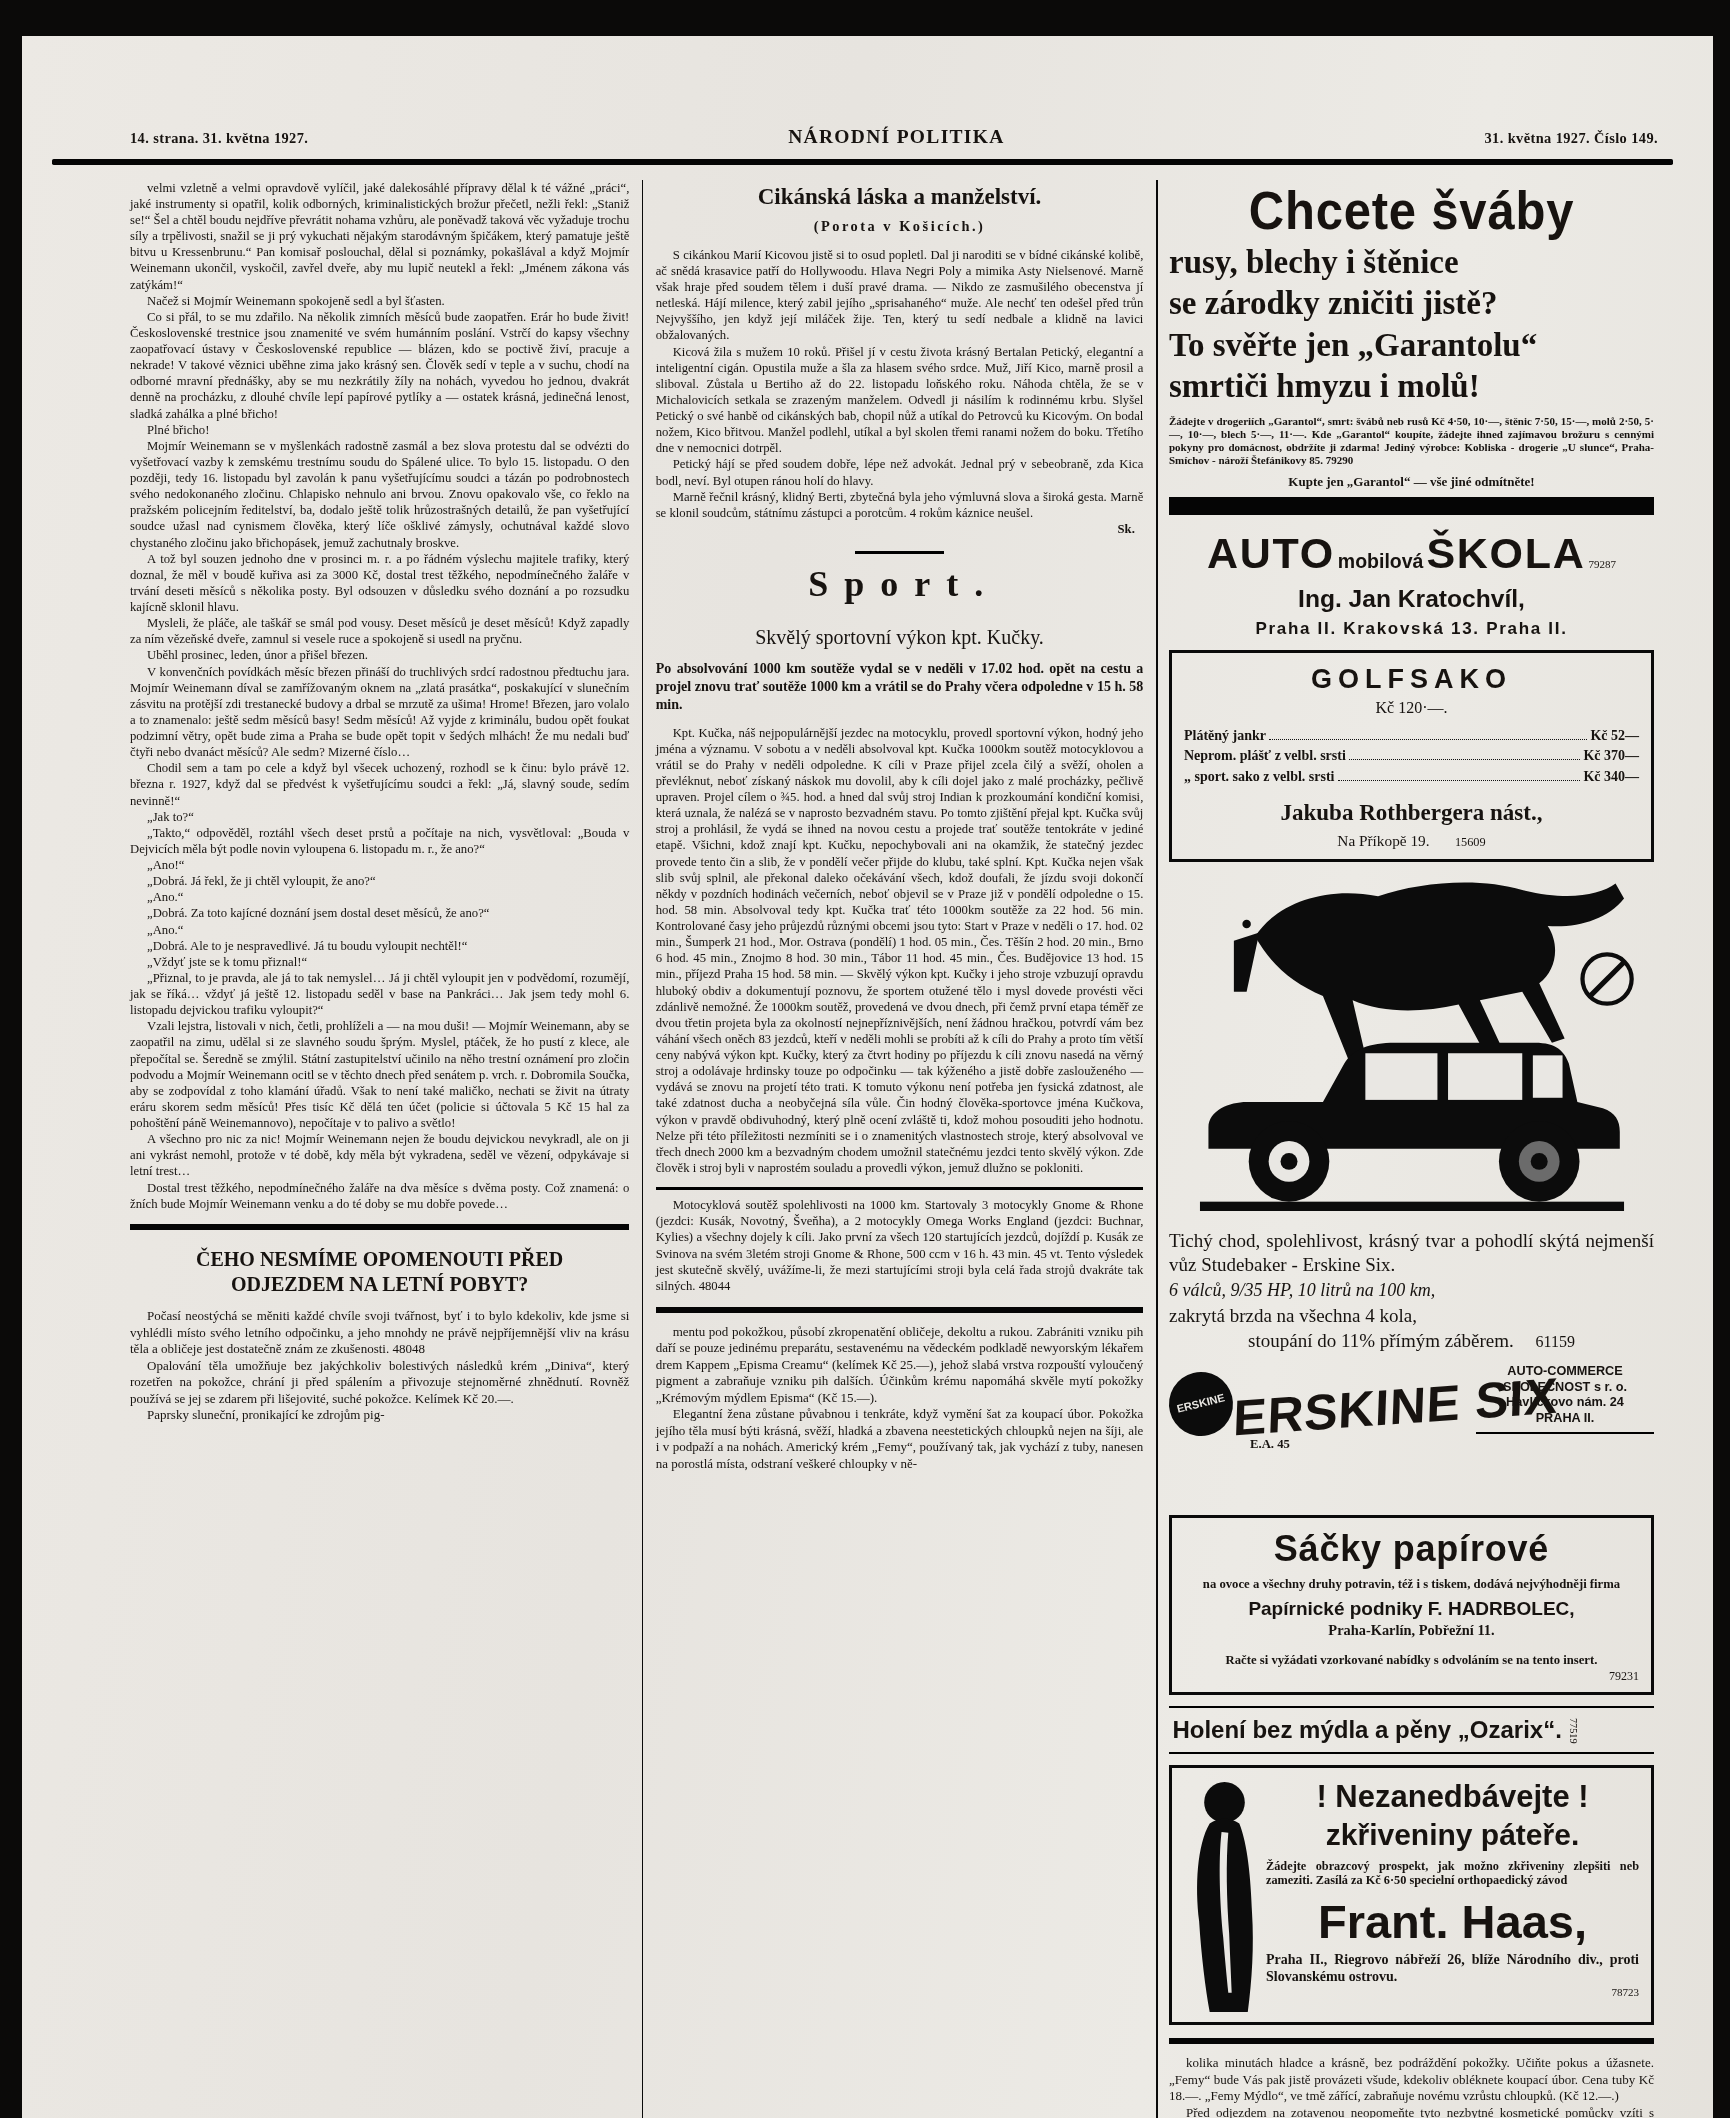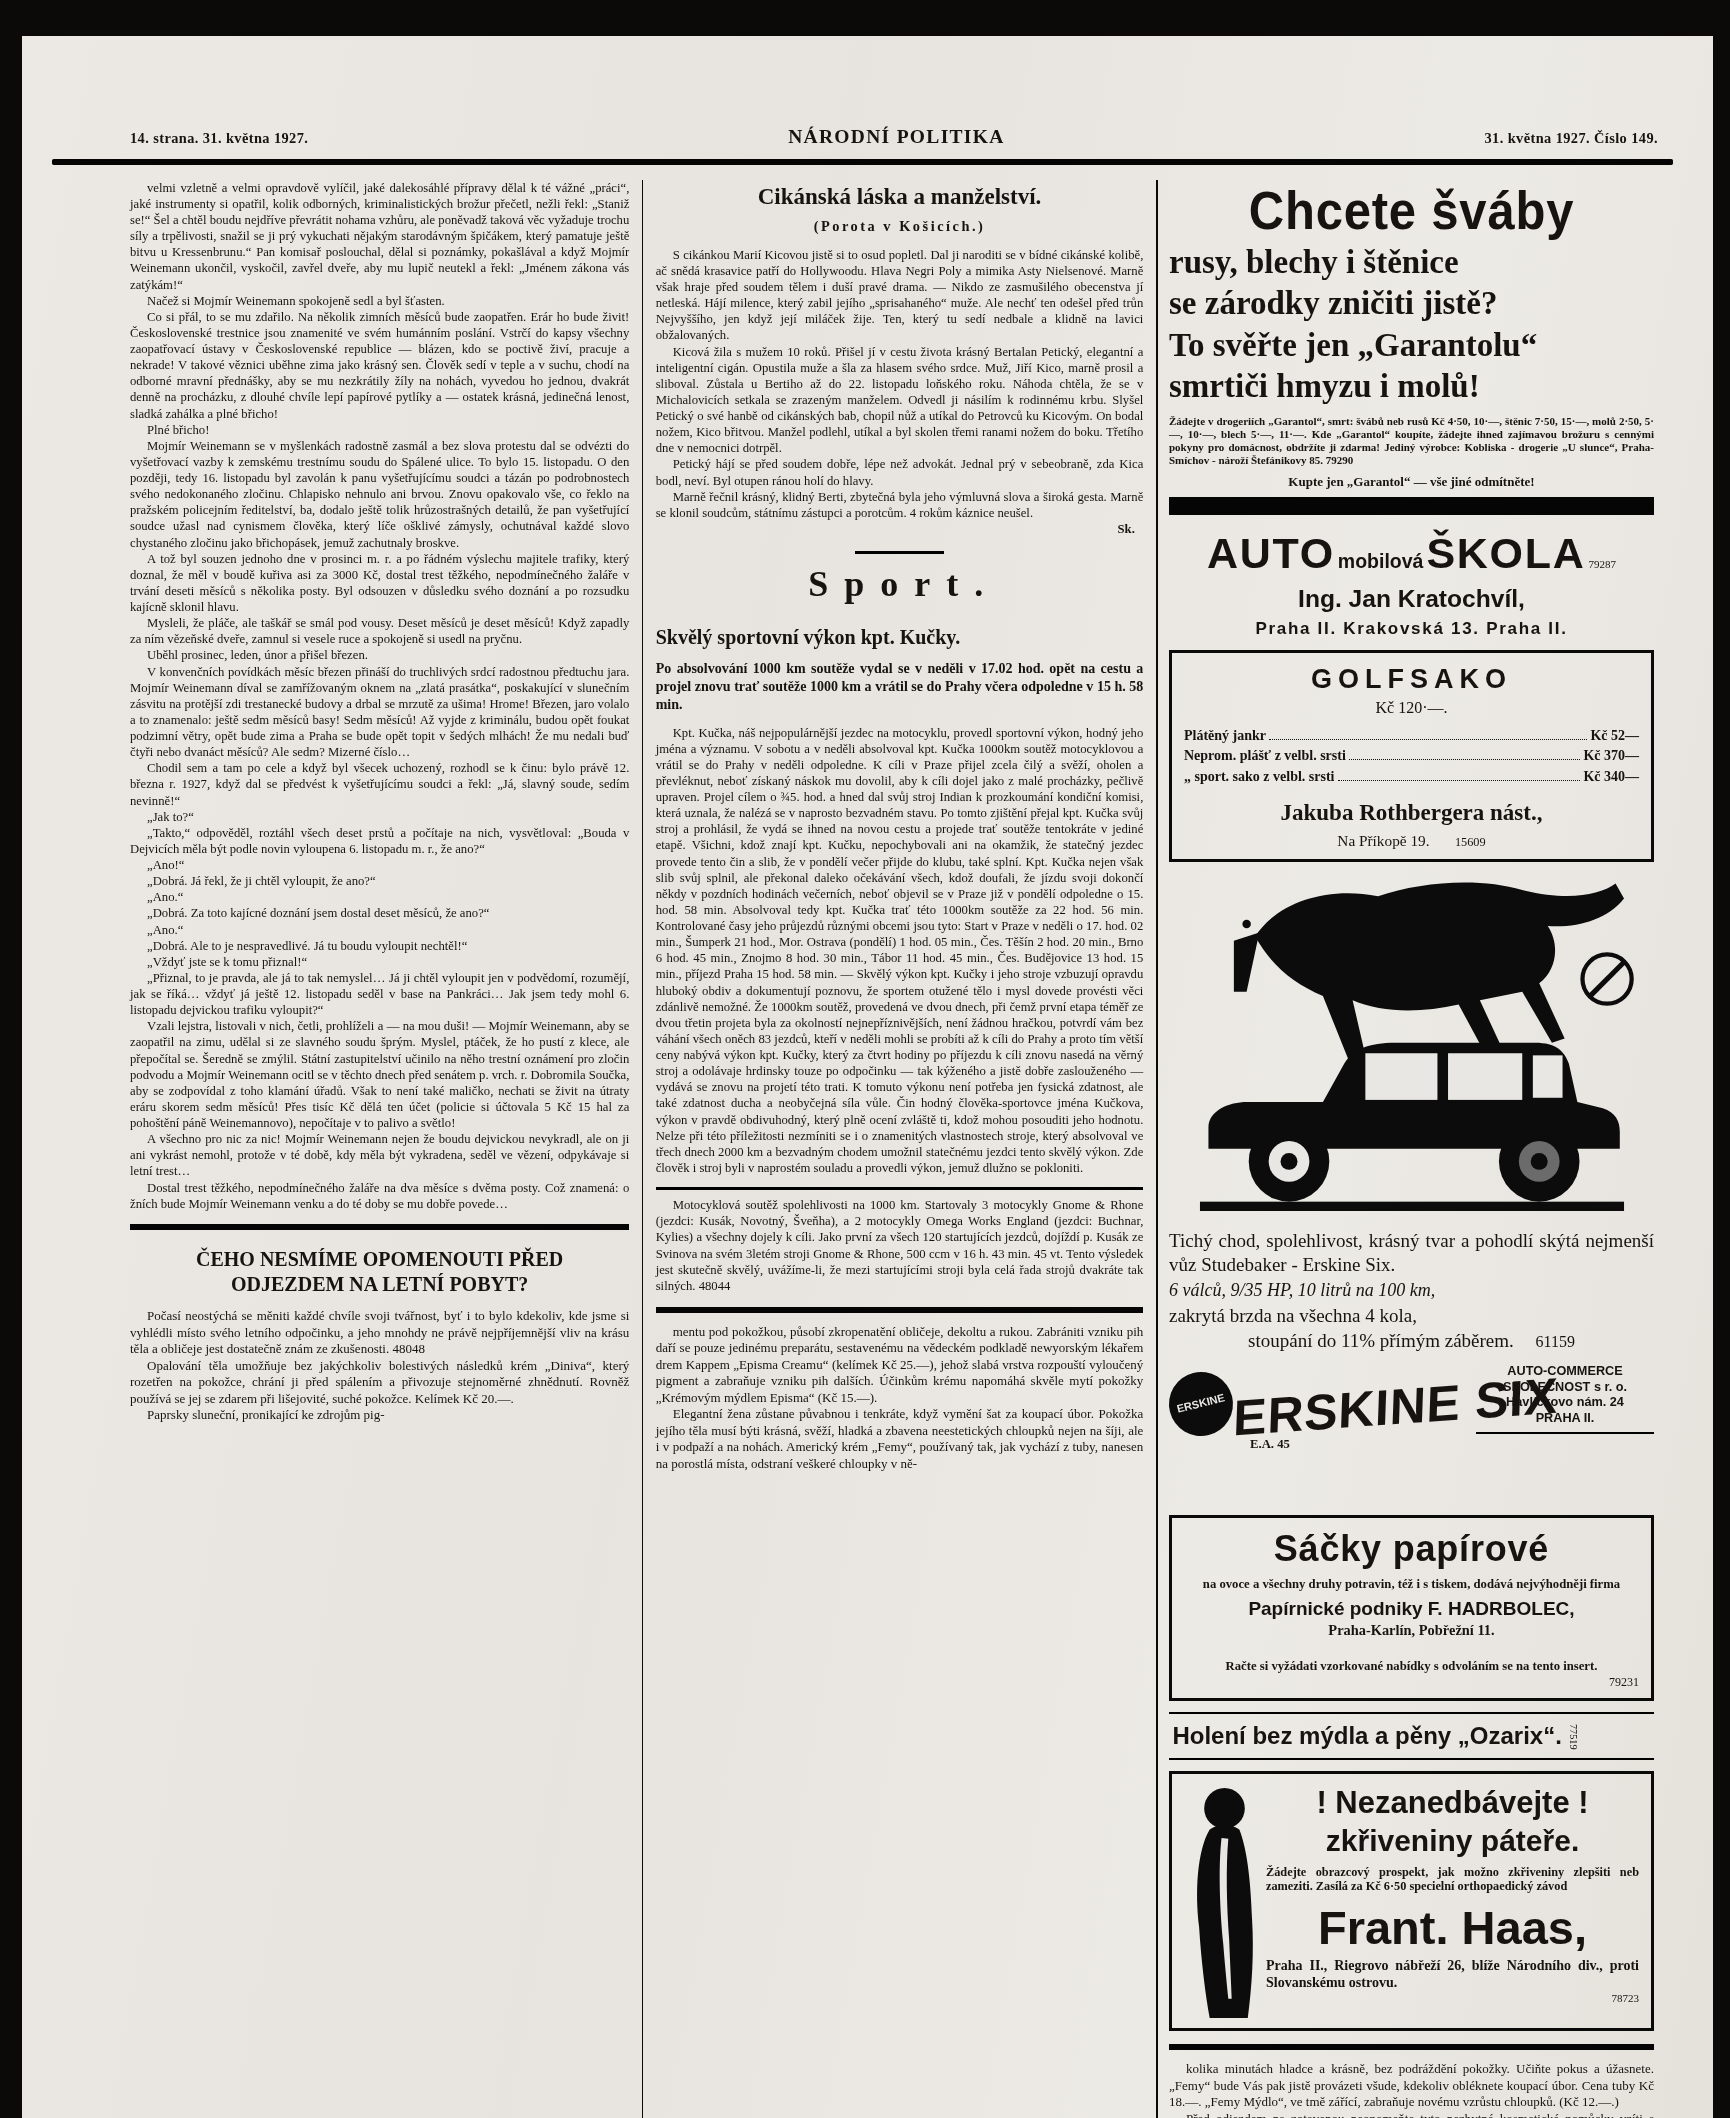--- a/index.html
+++ b/index.html
@@ -19,21 +19,21 @@
   .col1{padding-right:12.7px;border-right:1.3px solid #0a0a0a;}
   .col2{padding:0 12.7px;border-right:2.1px solid #0a0a0a;}
   .col3{padding-left:11px;}
   p.bp{margin:0;text-indent:17px;}
   
   .art-title{font-size:23px;font-weight:bold;text-align:center;margin:2.5px 0 6px;text-indent:0;}
   .art-sub{font-size:14.4px;font-weight:bold;text-align:center;letter-spacing:2.5px;margin-bottom:11px;}
   .sig{text-align:right;font-weight:bold;padding-right:8.5px;}
   .divider{width:89px;height:2.5px;background:#000;margin:14.4px auto 8.5px;}
   .sport-title{font-size:36px;font-weight:bold;text-align:center;letter-spacing:16px;margin:4.2px 0 11px;text-indent:8.5px;}
-  .sport-head{font-size:20px;font-weight:bold;margin-bottom:10.2px;}
+  .sport-head{font-size:20px;font-weight:normal;text-align:center;margin-bottom:10.2px;}
   .sport-lead{font-weight:bold;font-size:14px;margin:0 0 11px;}
   .moto-rule{height:2.5px;background:#000;margin:11px 0 7.6px;}
   
   .ad{margin-bottom:11px;}
   .sans{font-family:"Liberation Sans",sans-serif;}
   .garantol .g1{font-size:49px;font-weight:900;text-align:center;letter-spacing:0.8px;
                 transform:scaleY(1.08);font-family:"Liberation Sans",sans-serif;white-space:nowrap;}
   .garantol .g2{font-size:33px;font-weight:bold;text-align:left;line-height:1.25;white-space:nowrap;}
   .garantol .gsmall{font-size:11px;line-height:1.2;font-weight:bold;text-align:justify;margin-top:7.6px;}
   .garantol .gfoot{font-size:13px;font-weight:bold;text-align:center;margin-top:7px;white-space:nowrap;}
@@ -66,21 +66,21 @@
   .ers-badge{position:absolute;left:0;top:8.5px;width:64px;height:64px;border-radius:50%;background:#0c0c0c;
              color:#e9e7e3;display:flex;align-items:center;justify-content:center;font-size:11px;font-weight:bold;
              font-family:"Liberation Sans",sans-serif;transform:rotate(-14deg);}
   .ers-ea{position:absolute;left:81px;top:72px;font-size:12.7px;font-weight:bold;}
   .ers-co{position:absolute;right:0;top:0;width:178px;text-align:center;font-family:"Liberation Sans",sans-serif;
           font-size:12.7px;font-weight:bold;line-height:1.25;border-bottom:2.5px solid #000;padding-bottom:5.1px;}
   .sacky .t{font-size:36px;font-weight:900;text-align:center;font-family:"Liberation Sans",sans-serif;letter-spacing:0.8px;}
   .sacky .l1{font-size:12.7px;font-weight:bold;text-align:center;margin-top:5.1px;line-height:1.25;}
   .sacky .firm{font-size:19px;font-weight:900;text-align:center;font-family:"Liberation Sans",sans-serif;margin-top:4.2px;}
   .sacky .addr{font-size:14.4px;font-weight:bold;text-align:center;}
-  .sacky .l2{font-size:12.7px;font-weight:bold;text-align:center;margin-top:19px;}
+  .sacky .l2{font-size:12.7px;font-weight:bold;text-align:center;margin-top:13px;}
   .sacky .num{font-size:12px;text-align:right;}
   .ozarix{border-top:2.5px solid #000;border-bottom:2.5px solid #000;padding:6.8px 3.4px;display:flex;align-items:center;}
   .ozarix .t{font-size:24px;font-weight:900;font-family:"Liberation Sans",sans-serif;white-space:nowrap;}
   .ozarix .vnum{writing-mode:vertical-rl;font-size:10.2px;margin-left:4.2px;}
   .haas{display:flex;gap:1px;}
   .haas .right{flex:1;text-align:center;}
   .haas .h1{font-size:31px;font-weight:900;font-family:"Liberation Sans",sans-serif;white-space:nowrap;}
   .haas .h2{font-size:30px;font-weight:900;font-family:"Liberation Sans",sans-serif;white-space:nowrap;}
   .haas .small{font-size:12.3px;font-weight:bold;text-align:justify;margin-top:4.2px;line-height:1.2;}
   .haas .name{font-size:47px;font-weight:900;font-family:"Liberation Sans",sans-serif;margin-top:4.2px;white-space:nowrap;}

